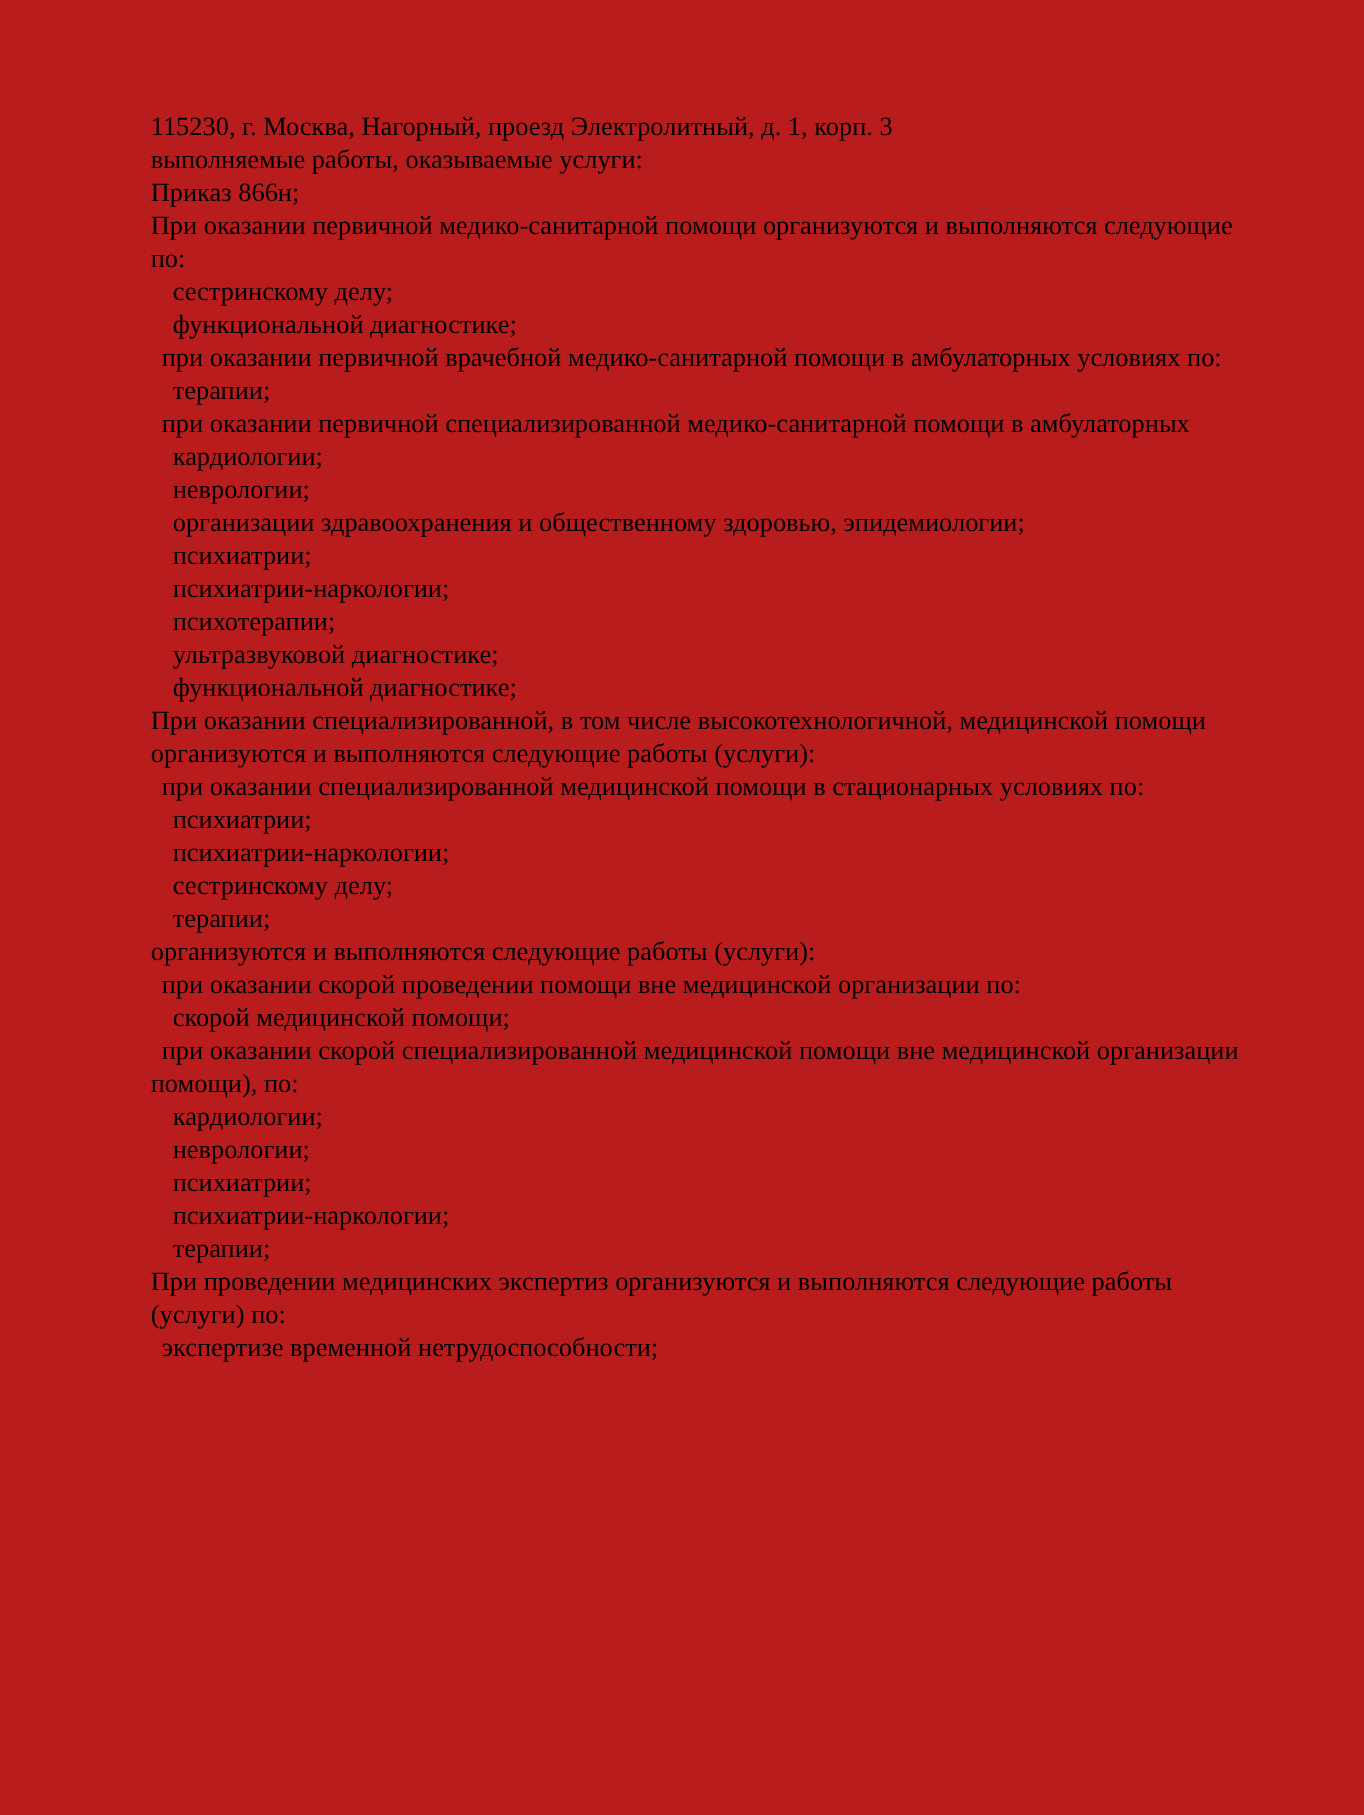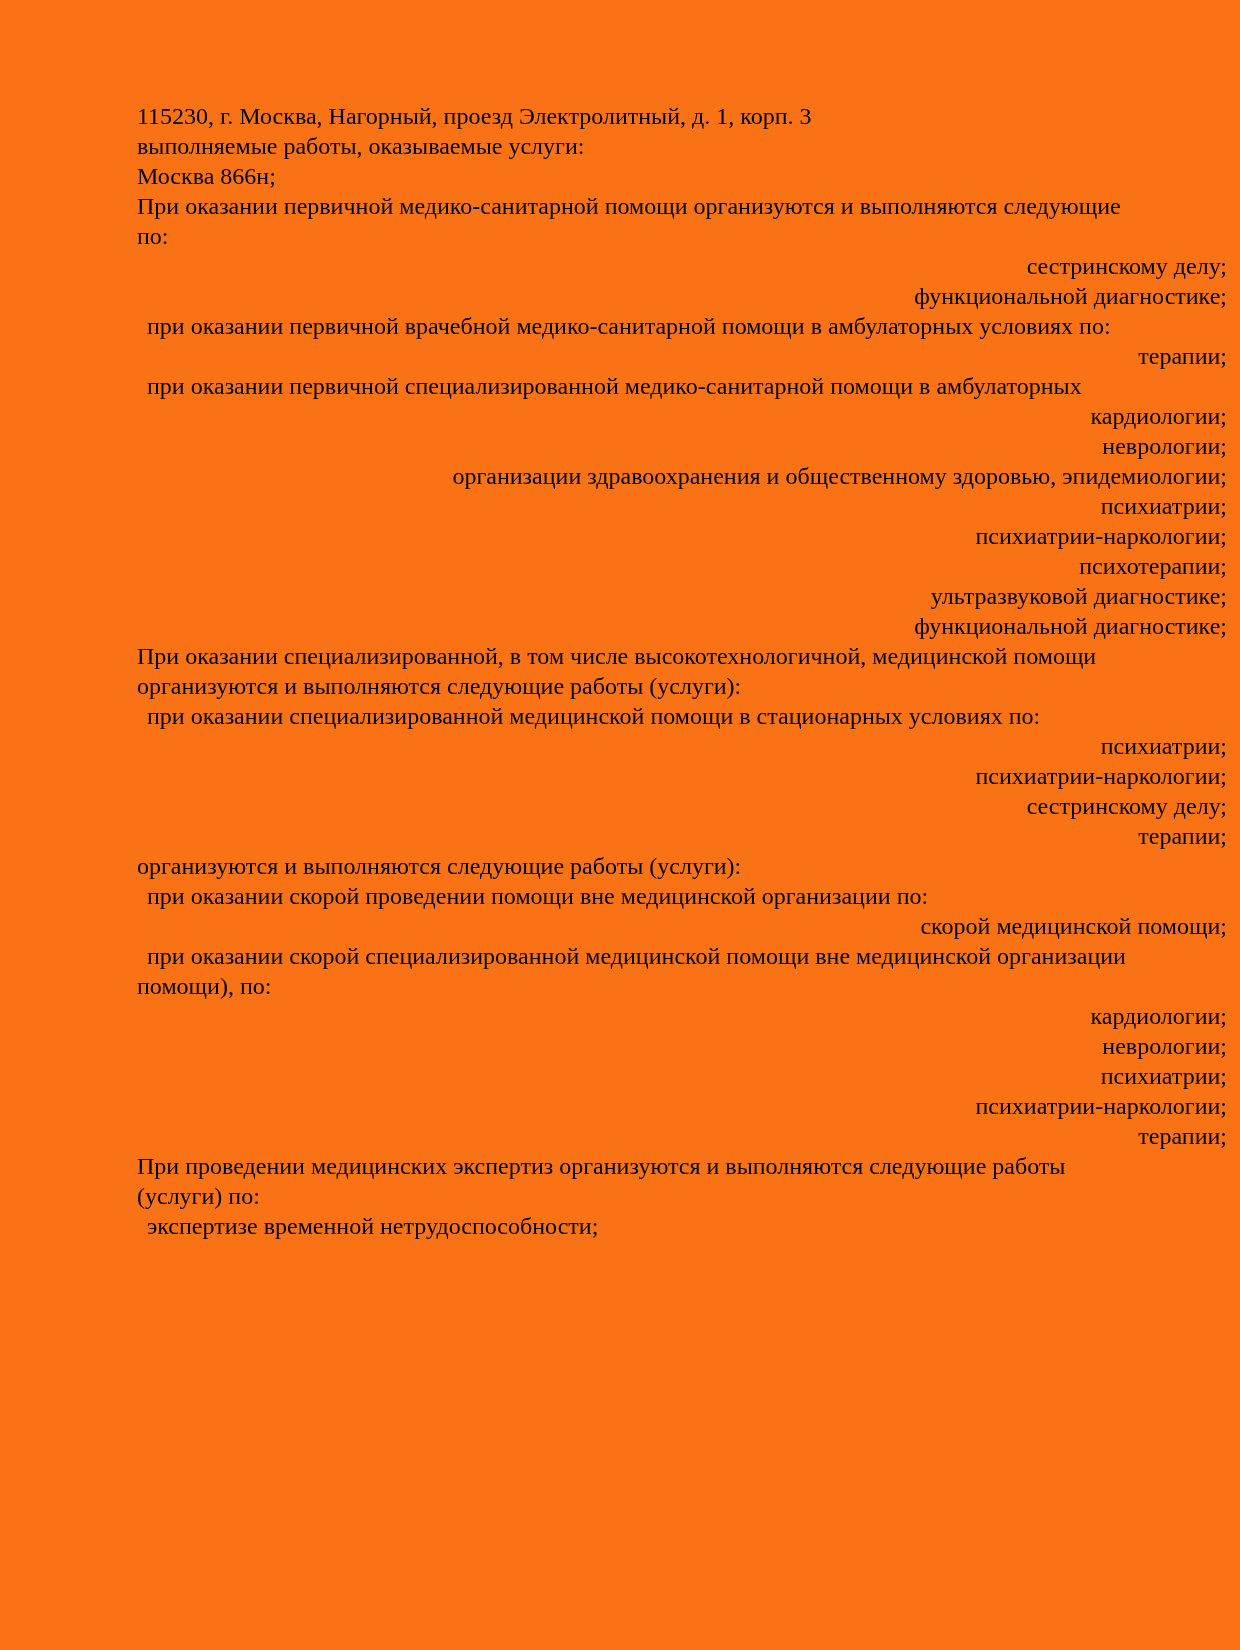--- a/index.html
+++ b/index.html
@@ -9,46 +9,46 @@
   }
   body {
     width: 1240px;
     height: 1650px;
     position: relative;
     overflow: hidden;
   }
   .page {
     position: absolute;
     inset: 0;
-    background: #f97316;
+    background: #b91c1c;
     padding-left: 12px;
   }
   .doc {
     position: absolute;
     left: 137px;
     top: 101px;
     width: 1090px;
     font-family: "Liberation Serif", "DejaVu Serif", serif;
     font-size: 24px;
     line-height: 30px;
     color: #000000;
   }
   .line { white-space: pre; }
   .i0 { padding-left: 0; }
   .i1 { padding-left: 10px; }
-  .i2 { padding-left: 20px; text-align: right; }
+  .i2 { padding-left: 20px; }
 </style>
 </head>
 <body>
 
 <div class="page">
   <div class="doc">
     <div class="line i0">115230, г. Москва, Нагорный, проезд Электролитный, д. 1, корп. 3</div>
     <div class="line i0">выполняемые работы, оказываемые услуги:</div>
-    <div class="line i0">Москва 866н;</div>
+    <div class="line i0">Приказ 866н;</div>
     <div class="line i0">При оказании первичной медико-санитарной помощи организуются и выполняются следующие</div>
     <div class="line i0">по:</div>
     <div class="line i2">сестринскому делу;</div>
     <div class="line i2">функциональной диагностике;</div>
     <div class="line i1">при оказании первичной врачебной медико-санитарной помощи в амбулаторных условиях по:</div>
     <div class="line i2">терапии;</div>
     <div class="line i1">при оказании первичной специализированной медико-санитарной помощи в амбулаторных</div>
     <div class="line i2">кардиологии;</div>
     <div class="line i2">неврологии;</div>
     <div class="line i2">организации здравоохранения и общественному здоровью, эпидемиологии;</div>

